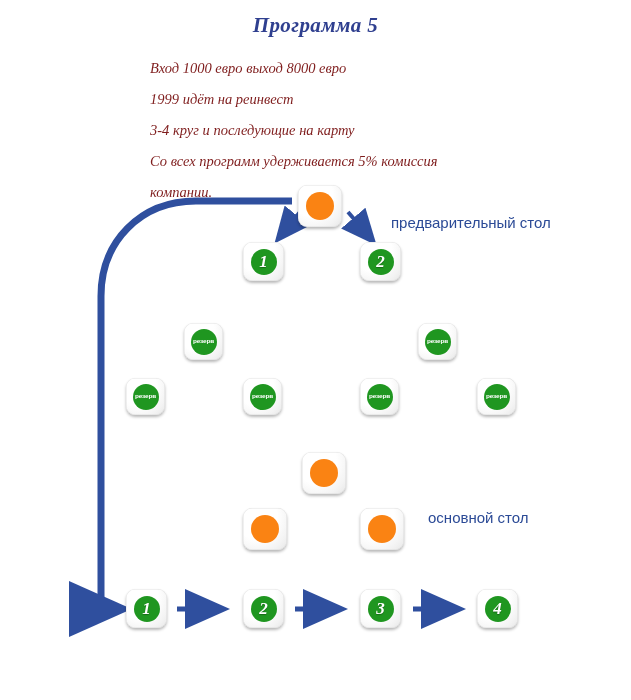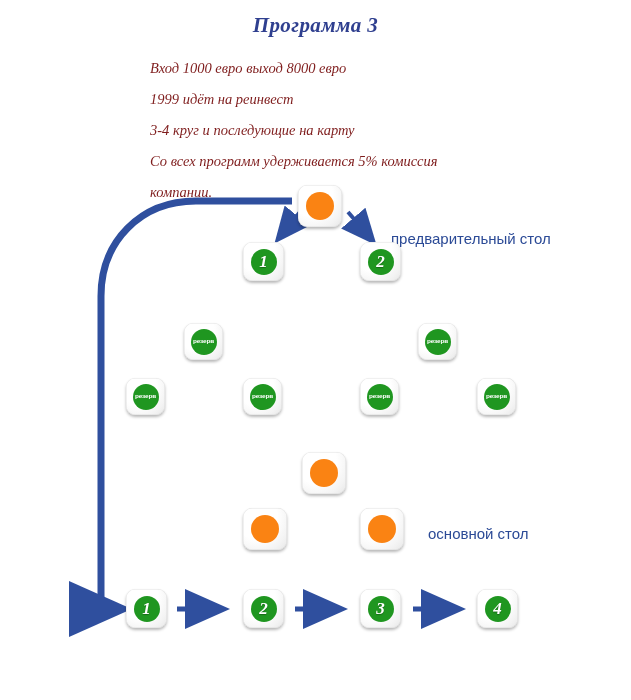--- a/index.html
+++ b/index.html
@@ -52,21 +52,20 @@
   }
   #desc .line { display: block; }
 
   
   .section-label {
     position: absolute;
     font-family: "Liberation Sans", sans-serif;
     font-size: 15px;
     color: #2b4a96;
     white-space: nowrap;
-    margin-top: 16px;
   }
   #label-prelim { left: 391px; top: 214px; }
   #label-main   { left: 428px; top: 509px; }
 
   
   .node {
     position: absolute;
     border-radius: 9px;
     background:
       radial-gradient(ellipse at 32% 22%, #ffffff 0%, #ffffff 48%, #f3f3f3 78%, #e6e6e6 100%);
@@ -122,21 +121,21 @@
     width: 631px;
     height: 700px;
     pointer-events: none;
   }
 </style>
 </head>
 <body>
 
 <div id="stage">
 
-  <div id="title">Программа 3</div>
+  <div id="title">Программа 5</div>
 
   <div id="desc">
     <span class="line">Вход 1000 евро выход 8000 евро</span>
     <span class="line">1999 идёт на реинвест</span>
     <span class="line">3-4 круг и последующие на карту</span>
     <span class="line">Со всех программ удерживается 5% комиссия</span>
     <span class="line">компании.</span>
   </div>
 
   <svg id="wires" viewBox="0 0 631 700" xmlns="http://www.w3.org/2000/svg">

